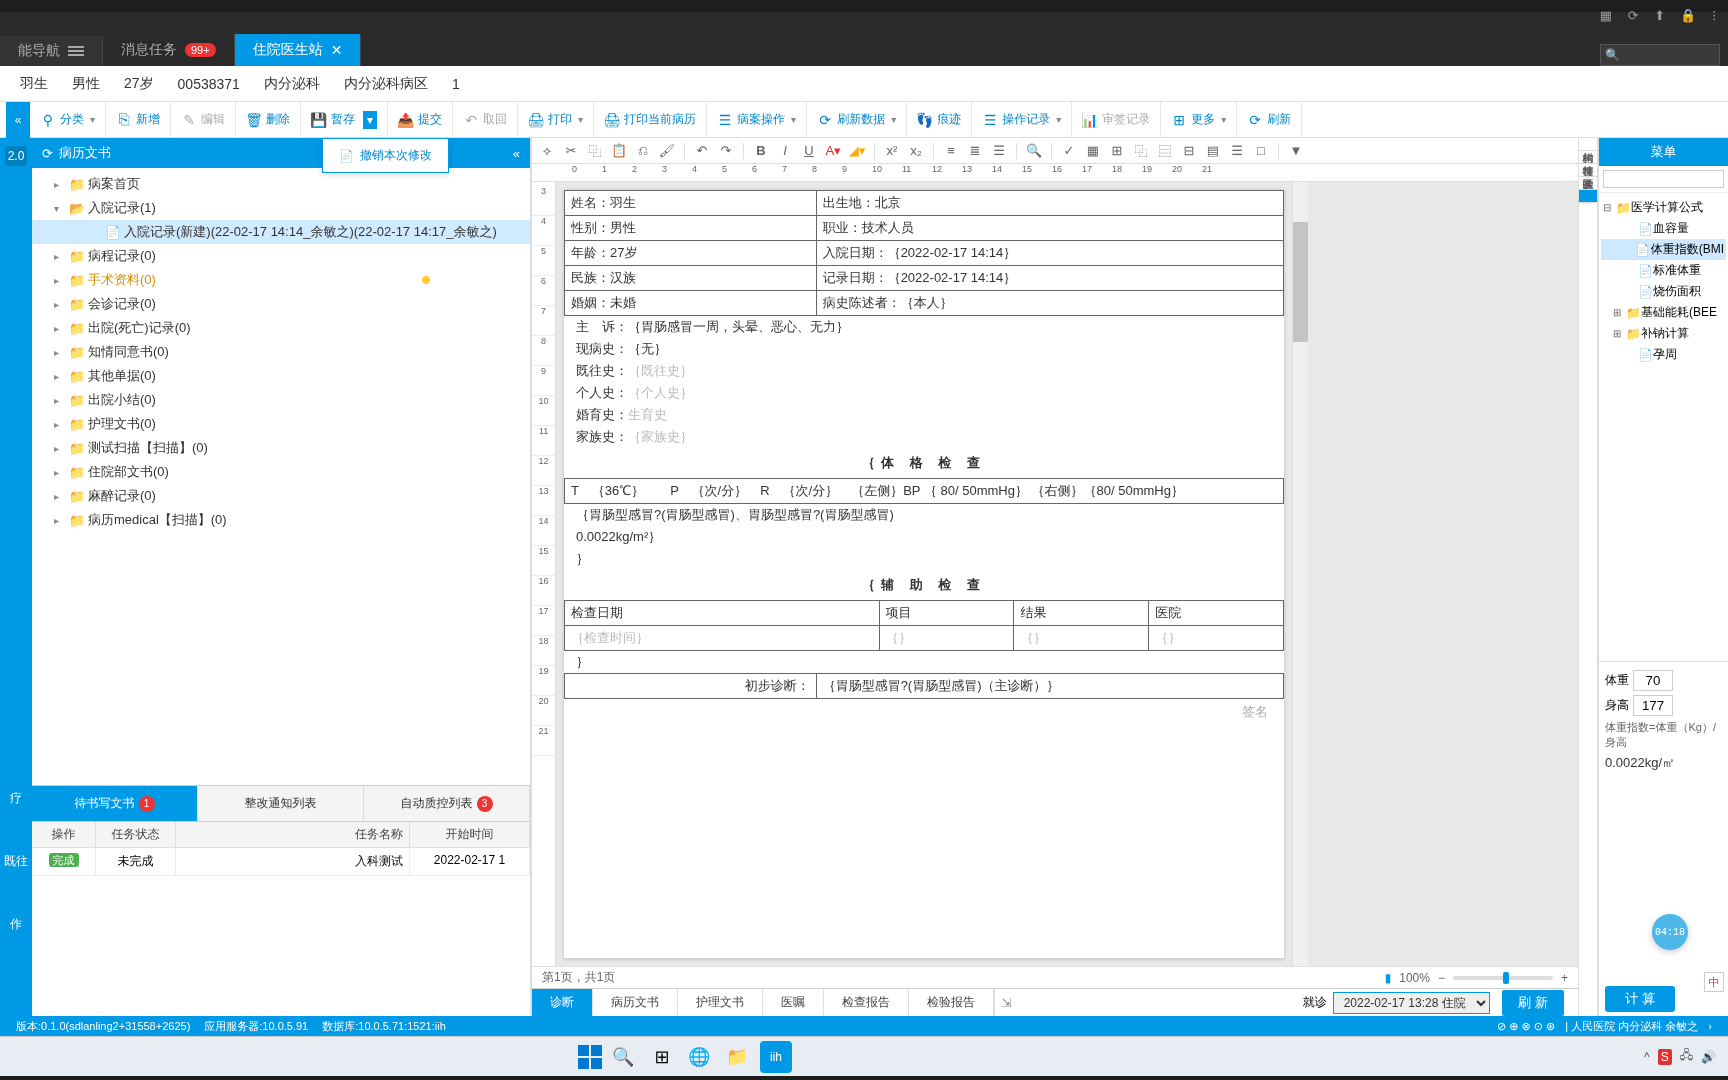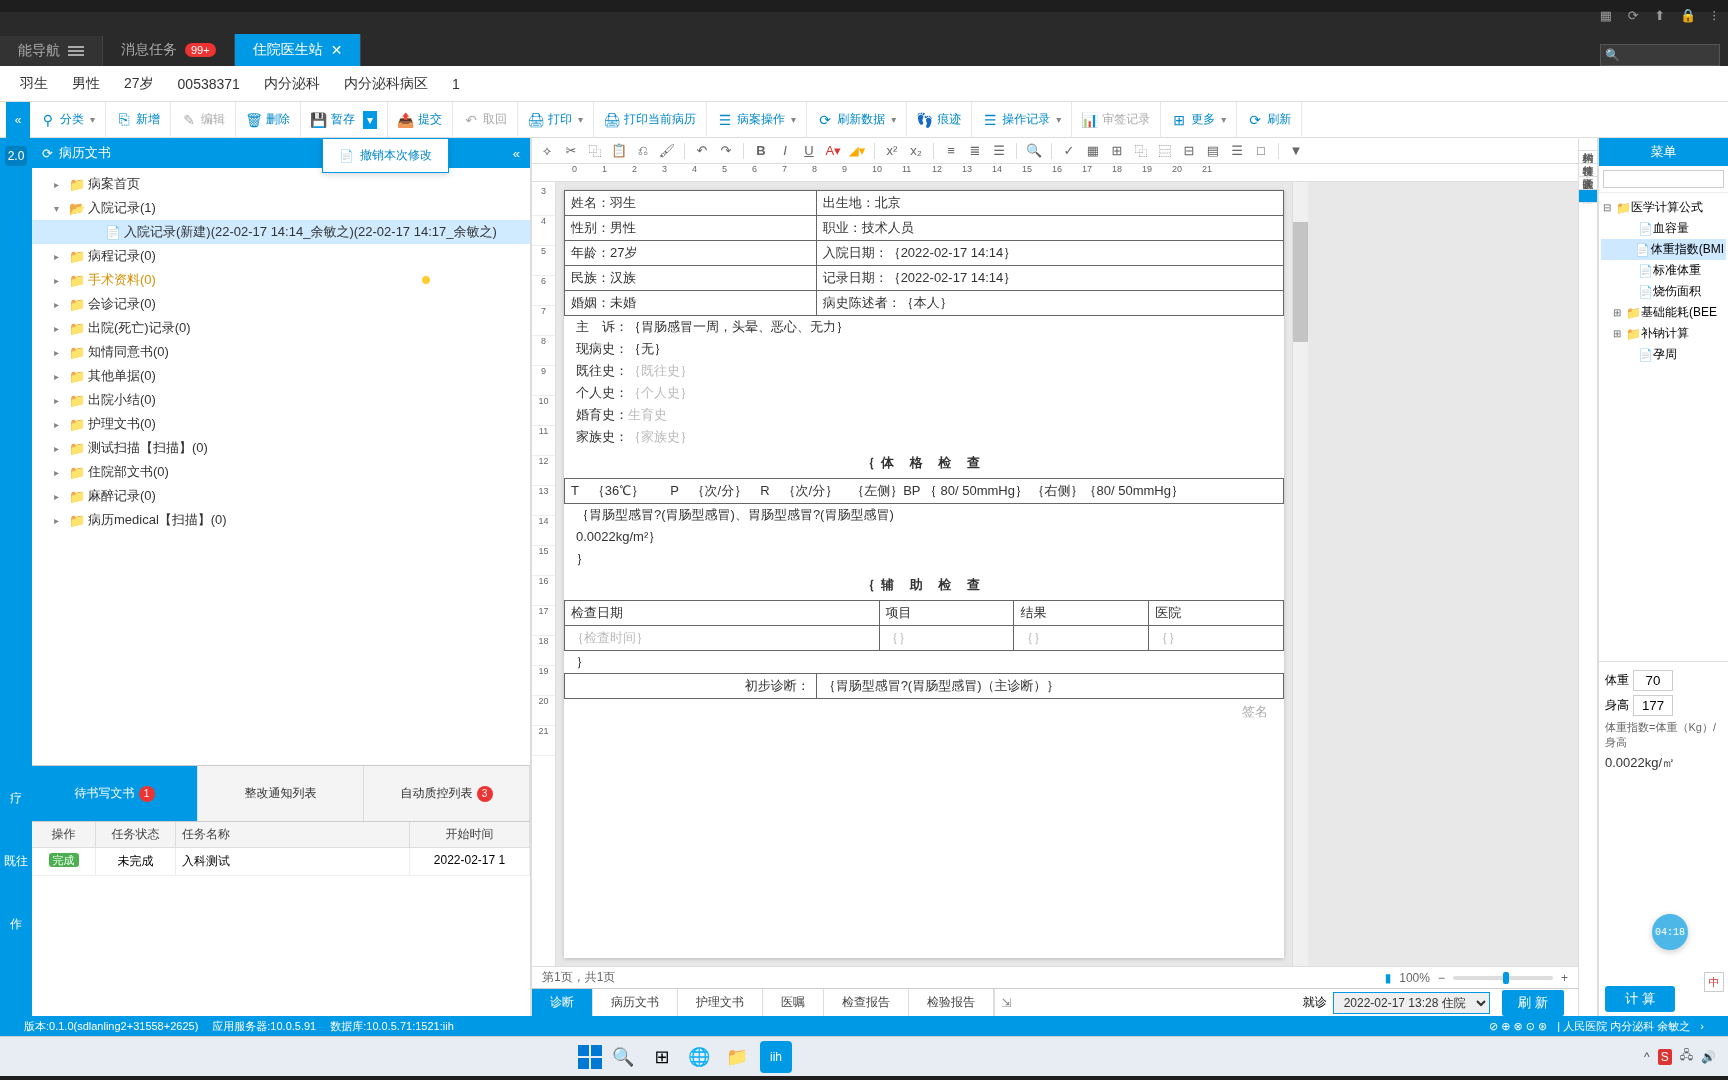--- a/index.html
+++ b/index.html
@@ -52,33 +52,33 @@
 .fico.folder { color:#0088cc; }
 .fico.folder-open { color:#0088cc; }
 .fico.file { color:#0088cc; }
 .treenode.l1 { padding-left:22px;}
 .treenode.l3 { padding-left:58px;}
 .treenode.sel { background:#d0eaff; }
 .treenode.hi { color:#d49000; }
 
 
 .treeftabs { display:flex; border-top:1px solid #ccc;}
-.treeftab { flex:1; text-align:center; padding:19px 4px; background:#f4f4f4; border-right:1px solid #ddd; color:#333; cursor:pointer; display:flex; align-items:center; justify-content:center; gap:4px; font-size:12px;}
+.treeftab { flex:1; text-align:center; padding:9px 4px; background:#f4f4f4; border-right:1px solid #ddd; color:#333; cursor:pointer; display:flex; align-items:center; justify-content:center; gap:4px; font-size:12px;}
 .treeftab.active { background:#0099e5; color:#fff;}
 .treeftab .bdg { background:#e33; color:#fff; border-radius:50%; width:16px; height:16px; display:flex; align-items:center; justify-content:center; font-size:10px;}
 
 
 .tasktable { border-top:1px solid #ccc;}
 .tasktable .hdr { display:flex; background:#f4f4f4; border-bottom:1px solid #ddd;}
 .tasktable .hdr div { padding:4px 6px; font-size:12px; color:#444; border-right:1px solid #ddd;}
 .tasktable .row { display:flex; border-bottom:1px solid #eee;}
 .tasktable .row div { padding:5px 6px; font-size:12px; border-right:1px solid #eee;}
 .col-op { width:64px; text-align:center;}
 .col-st { width:80px; text-align:center;}
-.col-nm { flex:1; text-align:left;}
+.col-nm { flex:1; text-align:right;}
 .col-tm { width:120px; text-align:center;}
 .donebtn { background:#4caf50; color:#fff; border-radius:3px; padding:1px 4px; font-size:11px;}
 
 
 .editorarea { flex:1; display:flex; flex-direction:column; background:#f0f0f0; position:relative;}
 .editbar { height:26px; background:#fff; border-bottom:1px solid #ddd; display:flex; align-items:center; padding:0 6px; gap:6px;}
 .editbar .eico { width:18px; height:18px; display:flex; align-items:center; justify-content:center; color:#666; cursor:pointer; font-size:13px;}
 .editbar .sep { width:1px; height:16px; background:#ddd; margin:0 2px;}
 .ruler { height:18px; background:#fff; border-bottom:1px solid #ddd; display:flex; padding-left:40px; font-size:9px; color:#666;}
 .ruler>div{ position:relative; }
@@ -129,21 +129,21 @@
 .doctabs { height:28px; background:#fff; border-top:1px solid #ccc; display:flex; align-items:stretch;}
 .doctabs .dt { padding:5px 18px; border-right:1px solid #ddd; color:#444; cursor:pointer; font-size:12px;}
 .doctabs .dt.active { background:#0099e5; color:#fff;}
 .doctabs .spacer { flex:1;}
 .doctabs .visitsel { display:flex; align-items:center; gap:6px; padding:0 8px; font-size:12px;}
 .doctabs select { border:1px solid #0099e5; padding:2px 6px; font-size:12px; color:#333;}
 .doctabs .refresh { background:#0099e5; color:#fff; padding:4px 16px; border:none; cursor:pointer; border-radius:2px; margin:2px 6px;}
 .doctabs .expand { width:24px; display:flex; align-items:center; justify-content:center; color:#888; cursor:pointer; border-left:1px solid #ddd;}
 
 
-.footer { height:20px; background:#0099e5; color:#fff; font-size:11px; display:flex; align-items:center; padding:0 24px; gap:14px;}
+.footer { height:20px; background:#0099e5; color:#fff; font-size:11px; display:flex; align-items:center; padding:0 16px; gap:14px;}
 .footer .right { margin-left:auto; display:flex; gap:10px; align-items:center;}
 
 
 .taskbar { height:40px; background:#e8edf3; display:flex; align-items:center; padding:0 12px; gap:6px; border-top:1px solid #ccc;}
 .taskbar .start { width:24px; height:24px; display:grid; grid-template-columns:1fr 1fr; grid-template-rows:1fr 1fr; gap:2px;}
 .taskbar .start div { background:#0078d4;}
 .tbico { width:32px; height:32px; display:flex; align-items:center; justify-content:center; border-radius:4px; font-size:18px;}
 .taskbar .tray { margin-left:auto; display:flex; gap:8px; align-items:center; color:#555; font-size:12px;}
 
 

